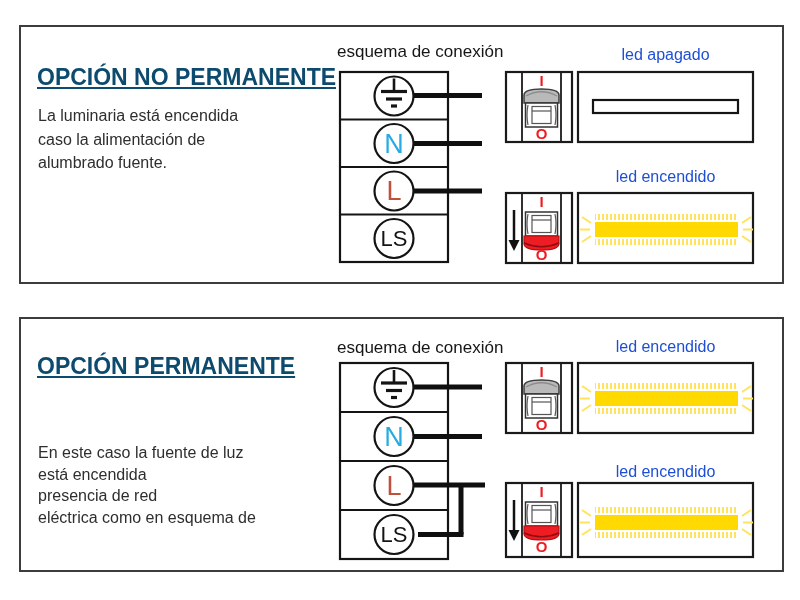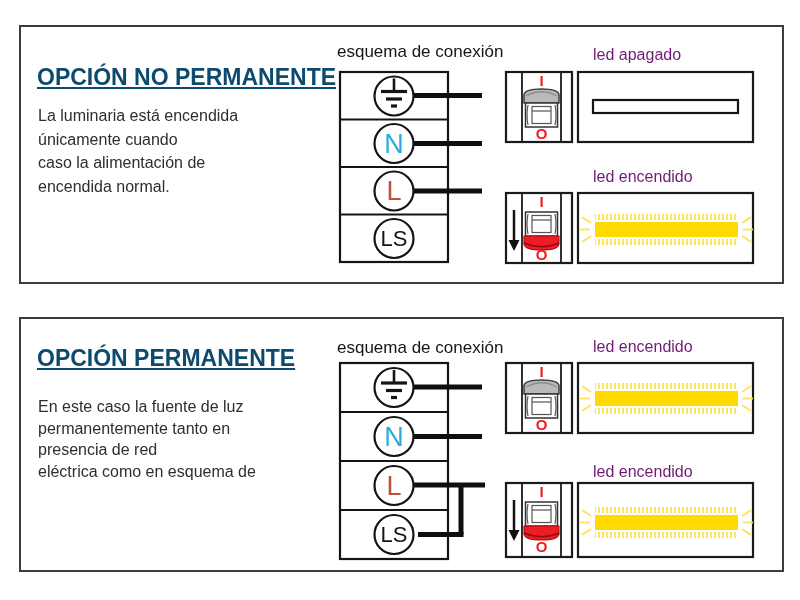--- a/index.html
+++ b/index.html
@@ -5,29 +5,29 @@
   html,body{margin:0;padding:0;background:#fff;}
   .page{position:relative;width:800px;height:600px;background:#fff;overflow:hidden;
         font-family:"Liberation Sans",sans-serif;}
   .panel{position:absolute;left:19px;width:765px;background:#fff;
          border:2px solid #3c3c3c;box-sizing:border-box;}
   #panel-1{top:25px;height:259px;}
   #panel-2{top:317px;height:255px;}
   .title{position:absolute;left:16px;font-size:23px;font-weight:bold;color:#0c4a6e;
          line-height:1.2;white-space:nowrap;text-decoration:underline;}
   #panel-1 .title{top:37px;}
-  #panel-2 .title{top:26px;}
+  #panel-2 .title{top:34px;}
   .body{position:absolute;left:17px;top:77px;font-size:16px;color:#2e2e2e;}
   #panel-1 .body{line-height:23.5px;}
-  #panel-2 .body{line-height:21.5px;}
+  #panel-2 .body{line-height:21.5px;margin-top:46px;}
   .schema-label{position:absolute;left:316px;font-size:17px;color:#161616;white-space:nowrap;}
   #panel-1 .schema-label{top:15px;}
   #panel-2 .schema-label{top:19px;}
-  .led-label{position:absolute;left:572px;width:175px;
-             font-size:16px;color:#701a75;white-space:nowrap;}
+  .led-label{position:absolute;left:557px;width:175px;text-align:center;
+             font-size:16px;color:#1d4ed8;white-space:nowrap;}
   .diagram{position:absolute;left:0;top:0;}
   
   .box{fill:#fff;stroke:#1a1a1a;stroke-width:2.2;}
   .blockrect{fill:#fff;stroke:#141414;stroke-width:2.2;}
   .div{stroke:#1a1a1a;stroke-width:1.8;}
   .rowline{stroke:#141414;stroke-width:2;}
   .circ{fill:#fff;stroke:#141414;stroke-width:2.2;}
   .wire{stroke:#0f0f0f;stroke-width:5;fill:none;}
   .earth{stroke:#141414;fill:none;}
   .mark{font:bold 15px "Liberation Sans",sans-serif;fill:#ee1c23;text-anchor:middle;}
@@ -48,23 +48,22 @@
 </style>
 </head>
 <body>
 
 <div class="page">
 
   <section class="panel" id="panel-1">
     <div class="title">OPCIÓN NO PERMANENTE</div>
     <div class="body">
       <div>La luminaria está encendida</div>
-      <div>únicamente cuando</div>
       <div>caso la alimentación de</div>
-      <div>encendida normal.</div>
+      <div>alumbrado fuente.</div>
     </div>
     <div class="schema-label">esquema de conexión</div>
     <div class="led-label" style="top:19px">led apagado</div>
     <div class="led-label" style="top:141px">led encendido</div>
 
     <svg class="diagram" width="761" height="255" viewBox="0 0 761 255">
       <defs>
         <pattern id="comb1" width="4" height="6" patternUnits="userSpaceOnUse">
           <rect x="1" width="2" height="6" fill="#ffe35c"></rect>
         </pattern>
@@ -162,21 +161,21 @@
           <rect class="ledon" x="574" y="195" width="143" height="15"></rect>
         </g>
       </g>
     </svg>
   </section>
 
   <section class="panel" id="panel-2">
     <div class="title">OPCIÓN PERMANENTE</div>
     <div class="body">
       <div>En este caso la fuente de luz</div>
-      <div>permanentemente tanto en</div>
+      <div>está encendida</div>
       <div>presencia de red</div>
       <div>eléctrica como en esquema de</div>
     </div>
     <div class="schema-label">esquema de conexión</div>
     <div class="led-label" style="top:19px">led encendido</div>
     <div class="led-label" style="top:144px">led encendido</div>
 
     <svg class="diagram" width="761" height="251" viewBox="0 0 761 251">
       <defs>
         <pattern id="comb2" width="4" height="6" patternUnits="userSpaceOnUse">

